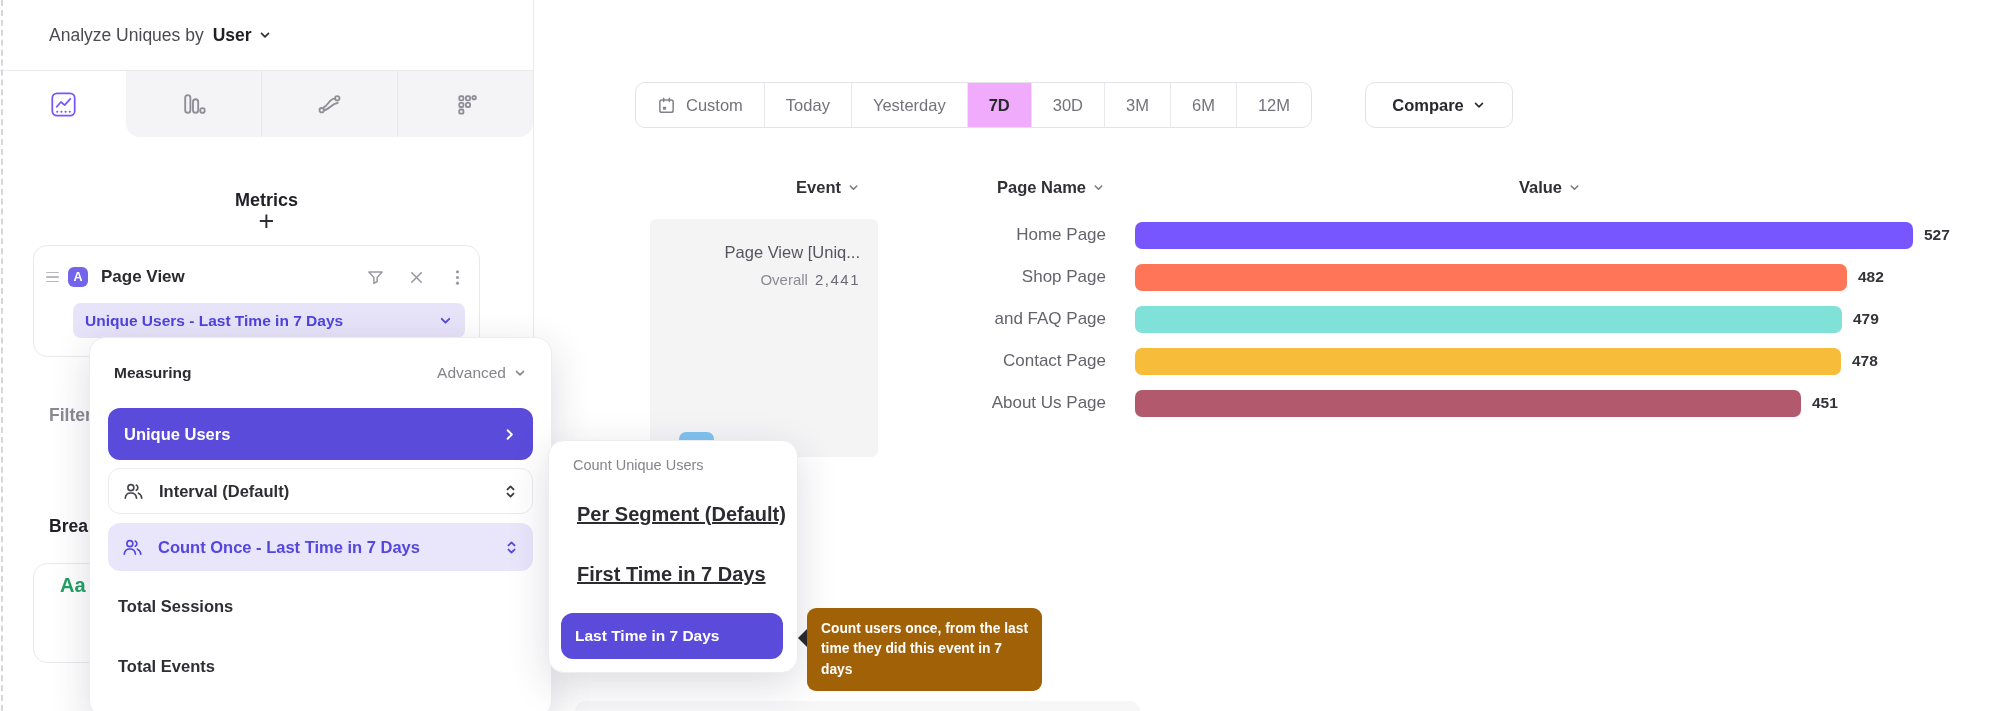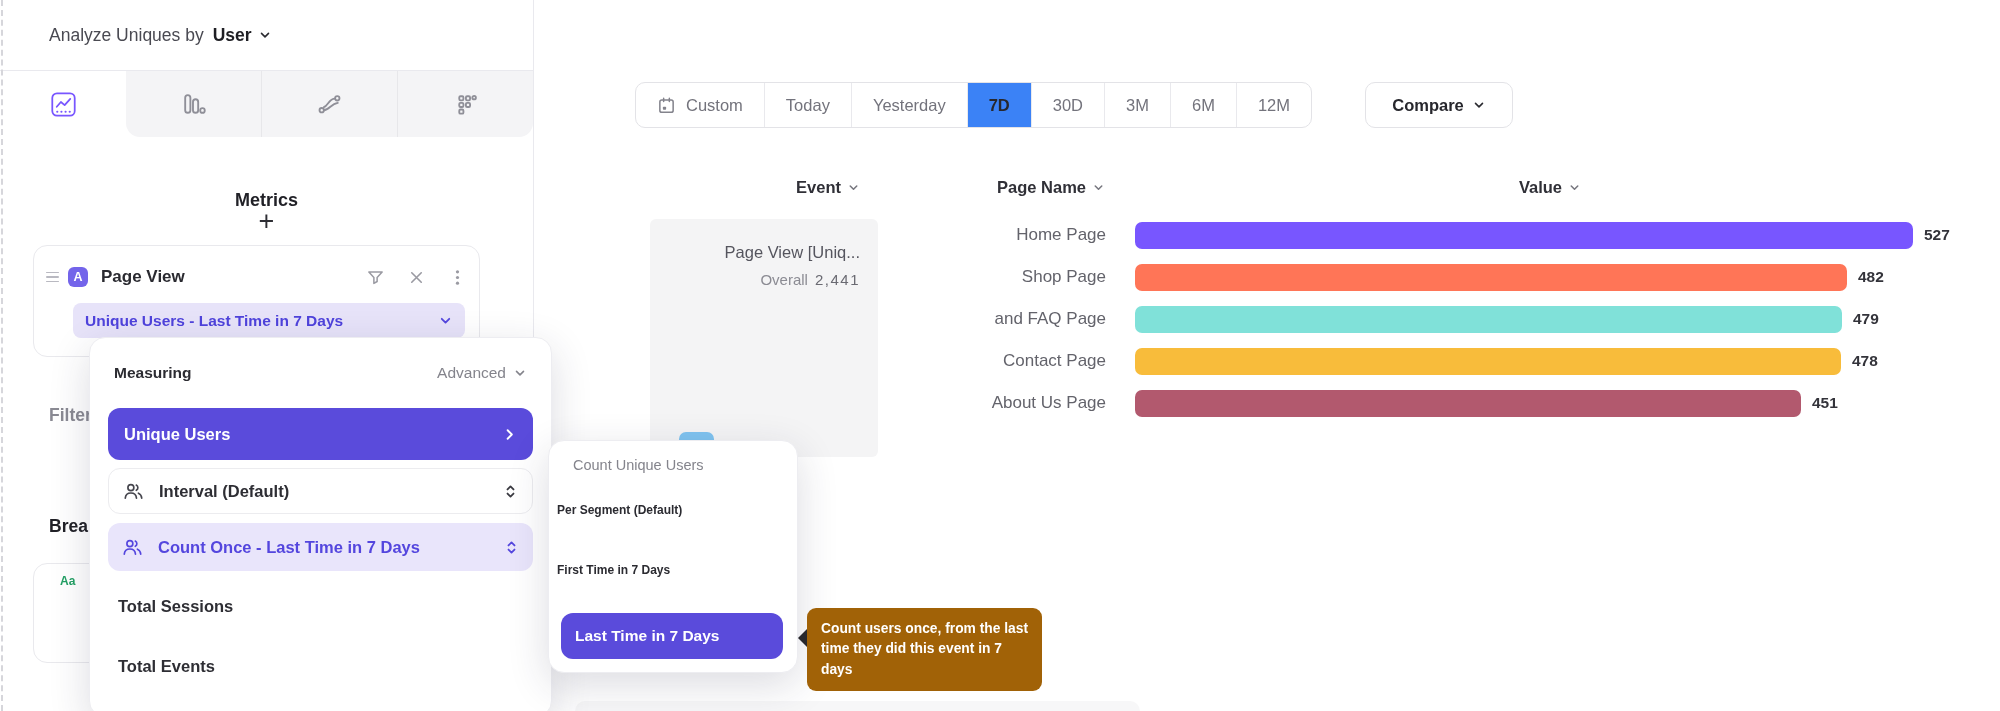--- a/index.html
+++ b/index.html
@@ -39,27 +39,27 @@
   .drag i{height:1.6px;background:#b9b9c1;border-radius:2px;}
   .badge-a{margin-left:9px;width:20px;height:20px;border-radius:6px;background:#7364ea;color:#fff;font-size:12.5px;font-weight:700;display:flex;align-items:center;justify-content:center;}
   .mc-event{margin-left:13px;font-size:17px;font-weight:700;color:#2a2a30;}
   .mc-icons{margin-left:auto;margin-right:12px;display:flex;align-items:center;gap:22px;color:#9a9aa2;}
   .mc-icons svg{width:19px;height:19px;display:block;}
   .pill{position:absolute;left:39px;right:14px;top:57px;height:35px;background:#e7e3f9;border-radius:8px;display:flex;align-items:center;padding:0 12px;}
   .pill-label{font-size:15.5px;font-weight:700;color:#4f43dc;}
   .pill .chev{margin-left:auto;color:#5446de;}
 
   .aa-card{position:absolute;left:33px;top:563px;width:130px;height:100px;border:1px solid #e9e9ed;border-radius:14px;background:#fff;}
-  .aa-chip{position:absolute;left:26px;top:10px;font-size:12px;font-weight:700;color:#23a064;}
+  .aa-chip{position:absolute;left:26px;top:10px;font-size:20px;font-weight:700;color:#23a064;}
 
   
   .datebar{position:absolute;left:635px;top:82px;height:46px;display:flex;align-items:stretch;border:1px solid #e3e3e7;border-radius:10px;background:#fff;overflow:hidden;}
   .date-cell{display:flex;align-items:center;padding:0 21px;font-size:16.5px;color:#73737c;border-left:1px solid #e9e9ed;cursor:pointer;white-space:nowrap;}
   .date-cell:first-child{border-left:none;gap:10px;}
-  .date-cell.selected{background:#3b82f6;color:#27272d;font-weight:700;}
+  .date-cell.selected{background:#f0abfc;color:#27272d;font-weight:700;}
   .cal{width:19px;height:19px;color:#83838c;}
   .compare-btn{position:absolute;left:1365px;top:82px;height:46px;width:148px;border:1px solid #e3e3e7;border-radius:10px;display:flex;align-items:center;justify-content:center;gap:8px;font-size:16.5px;font-weight:700;color:#27272d;background:#fff;cursor:pointer;}
 
   
   .col-head{position:absolute;top:178px;display:flex;align-items:center;gap:6px;font-size:16.5px;font-weight:700;color:#303037;cursor:pointer;}
   .col-head .chev{color:#77777f;}
   .event-cell{position:absolute;left:650px;top:219px;width:228px;height:238px;background:#f4f4f5;border-radius:6px;padding:24px 18px 0 10px;text-align:right;}
   .event-cell .t1{font-size:16.5px;color:#55555e;white-space:nowrap;}
   .event-cell .t2{margin-top:9px;font-size:15px;color:#8b8b93;}
   .event-cell .t2 b{font-weight:400;color:#6a6a72;letter-spacing:1.5px;margin-left:7px;}
@@ -88,21 +88,21 @@
   .mi-active{height:48px;background:#e9e5fb;margin-bottom:14px;border:none;}
   .mi-active .uicon{margin-left:14px;width:21px;height:21px;color:#5446de;}
   .mi-active .mi-label{margin-left:15px;font-size:16.5px;font-weight:700;color:#5446de;}
   .mi-active .trail{margin-left:auto;margin-right:14px;color:#5446de;}
   .mi-plain{height:42px;margin-bottom:18px;}
   .mi-plain .mi-label{margin-left:10px;font-size:16.5px;font-weight:700;color:#2e2e34;}
 
   
   .submenu{position:absolute;left:548px;top:440px;width:250px;height:233px;background:#fff;border:1px solid #ededf1;border-radius:16px;box-shadow:0 12px 40px rgba(40,40,70,.16);z-index:12;}
   .sm-title{position:absolute;left:24px;top:16px;font-size:14.5px;color:#84848c;}
-  .sm-item{position:absolute;left:8px;font-size:12px;font-weight:700;color:#2b2b31;cursor:pointer;white-space:nowrap;}
+  .sm-item{position:absolute;left:28px;font-size:20px;font-weight:700;color:#2b2b31;cursor:pointer;white-space:nowrap;text-decoration:underline;}
   .sm-btn{position:absolute;left:12px;top:172px;width:222px;height:46px;background:#5a4bdb;border-radius:12px;display:flex;align-items:center;cursor:pointer;}
   .sm-btn span{margin-left:14px;font-size:15.5px;font-weight:700;color:#fff;}
 
   
   .tooltip{position:absolute;left:807px;top:608px;width:235px;background:#a16207;border-radius:9px;padding:11px 14px;z-index:14;color:#fff;font-size:13.8px;font-weight:700;line-height:1.47;}
   .tooltip::before{content:"";position:absolute;left:-9px;top:21px;border:9px solid transparent;border-right-color:#27272c;border-left:none;}
 
   .chev{display:inline-flex;}
   svg{display:block;}
 </style>

